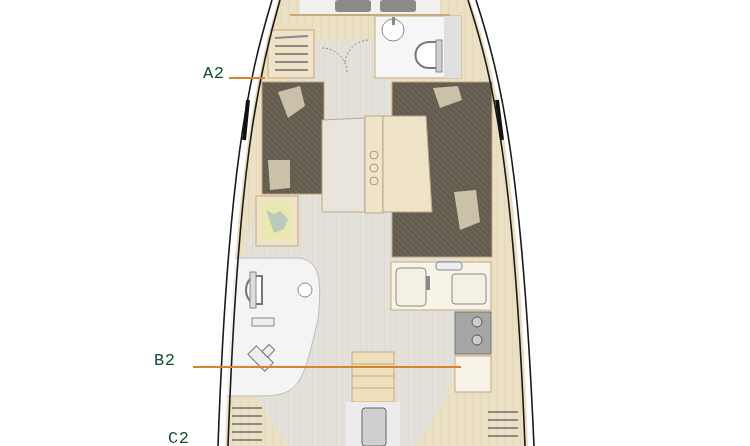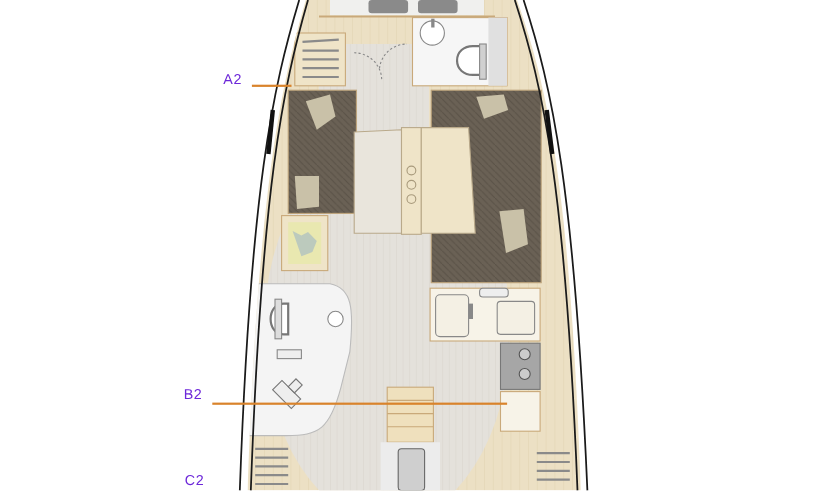--- a/index.html
+++ b/index.html
@@ -1,18 +1,18 @@
 <!DOCTYPE html>
 <html><head>
 <meta charset="utf-8">
 <style>
   html,body{margin:0;padding:0;background:#ffffff;}
   body{width:750px;height:446px;overflow:hidden;position:relative;font-family:"Liberation Sans",sans-serif;}
   .plan{position:absolute;left:0;top:0;width:750px;height:446px;}
-  .label{position:absolute;font-family:Liberation Sans, sans-serif;font-size:13px;color:#6d28d9;letter-spacing:0.5px;}
+  .label{position:absolute;font-family:Liberation Mono, monospace;font-size:17px;color:#14532d;letter-spacing:0.5px;}
   .leader{position:absolute;height:2px;background:#d9832b;}
 </style>
 </head>
 <body>
 
 <svg class="plan" viewBox="0 0 750 446" xmlns="http://www.w3.org/2000/svg">
   <defs>
     <pattern id="wood" width="8" height="8" patternUnits="userSpaceOnUse">
       <rect width="8" height="8" fill="#ece0c4"></rect>
       <line x1="0" y1="0" x2="0" y2="8" stroke="#e2d4b2" stroke-width="1"></line>
@@ -148,16 +148,16 @@
   </g>
   <g stroke="#111" stroke-width="4">
     <line x1="248" y1="100" x2="244" y2="140"></line>
     <line x1="497" y1="100" x2="502" y2="140"></line>
   </g>
 </svg>
 
 <span class="label" style="left:203px;top:64px;">A2</span>
 <div class="leader" style="left:229px;top:77px;width:36px;"></div>
 
-<span class="label" style="left:167px;top:351px;">B2</span>
+<span class="label" style="left:154px;top:351px;">B2</span>
 <div class="leader" style="left:193px;top:366px;width:268px;"></div>
 
 <span class="label" style="left:168px;top:429px;">C2</span>
 
 </body></html>

